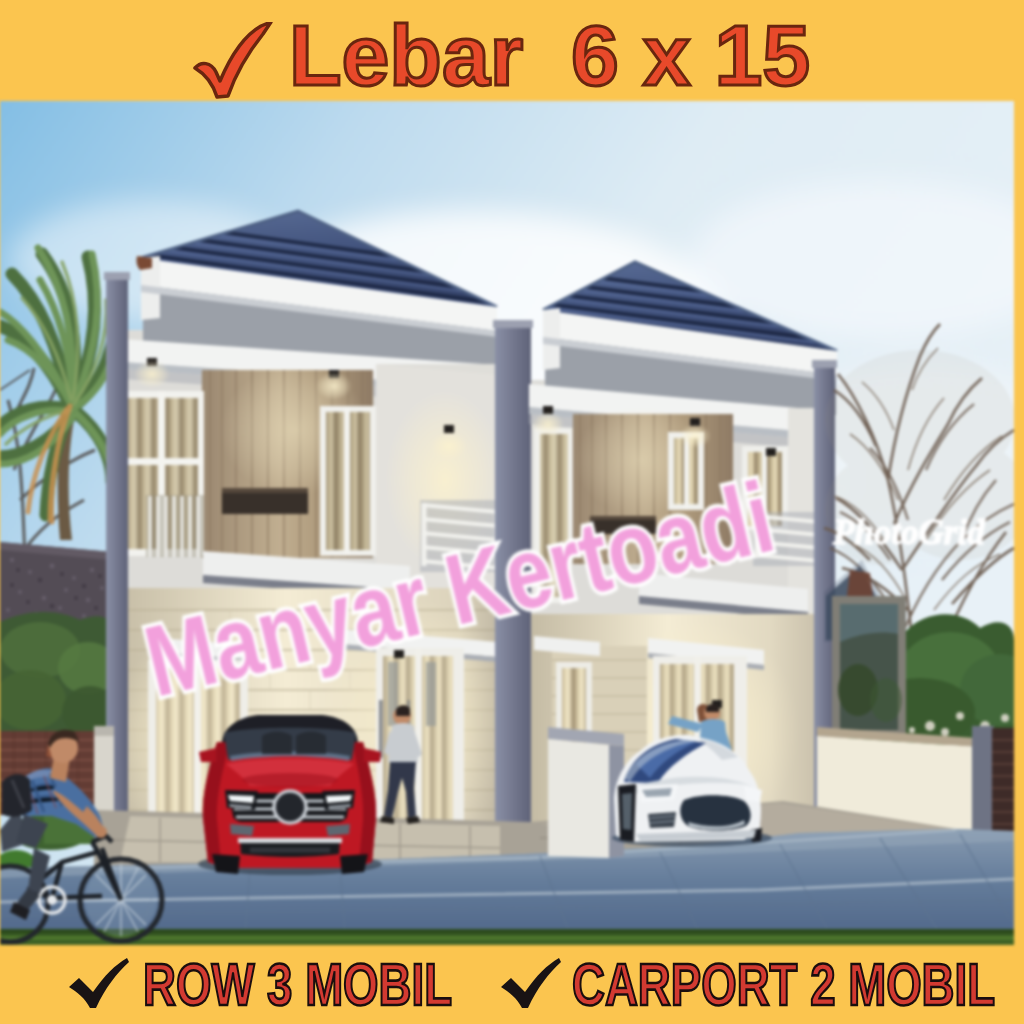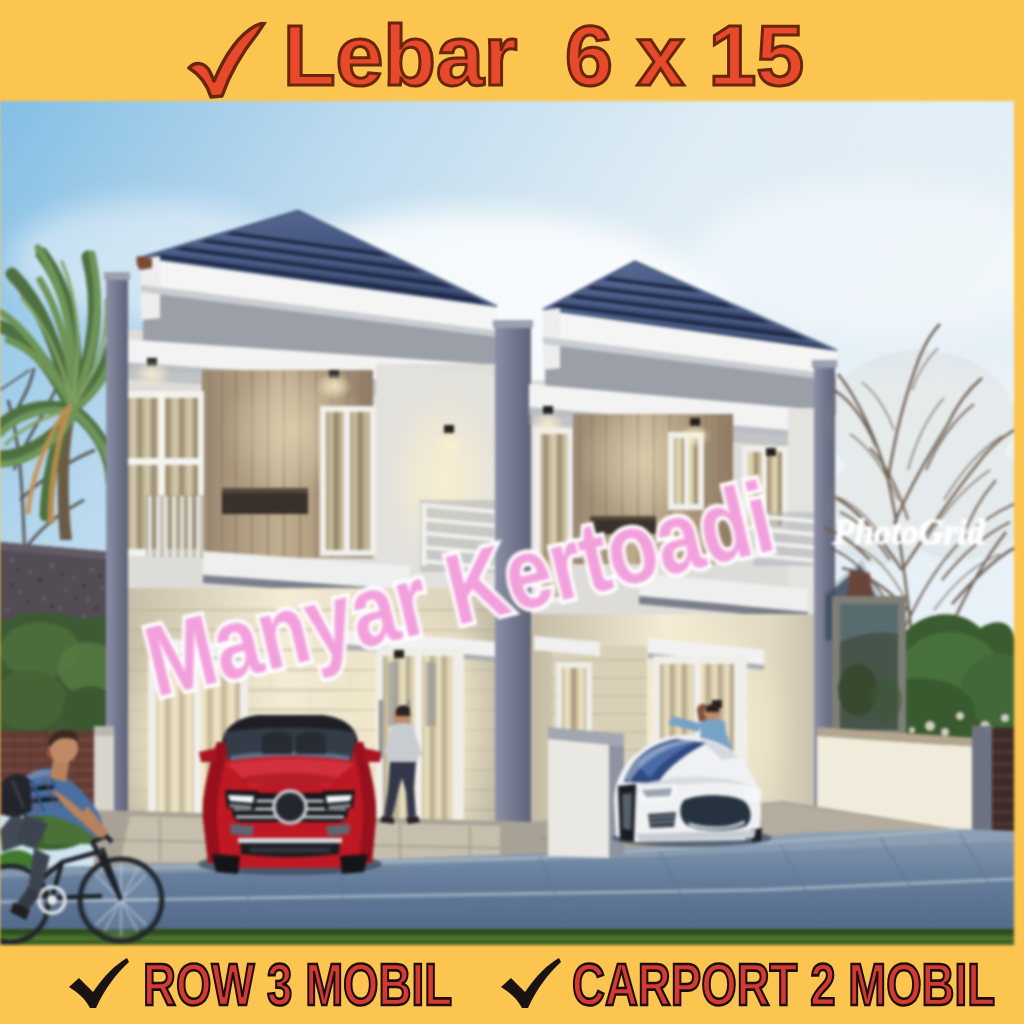--- a/index.html
+++ b/index.html
@@ -1,19 +1,19 @@
 <!DOCTYPE html>
 <html><head>
 <meta charset="utf-8">
 <style>
 html,body{margin:0;padding:0;background:#fff}
 body{width:1024px;height:1024px;overflow:hidden;font-family:"Liberation Sans",sans-serif}
 .page{position:relative;width:1024px;height:1024px;background:#FBC54F}
 .photo{position:absolute;left:0;top:101px;width:1014px;height:844px;filter:blur(1.6px)}
-.topbar{position:absolute;left:0;top:0;width:944px;height:101px}
+.topbar{position:absolute;left:6px;top:0;width:944px;height:101px}
 .toptext{position:absolute;left:283px;top:12px;font-size:86px;line-height:86px;font-weight:bold;color:#E8492A;-webkit-text-stroke:3px #69260F;filter:blur(0.4px);white-space:pre}
 .topcheck{position:absolute;left:183px;top:22px}
 .botbar{position:absolute;left:12px;top:945px;width:1024px;height:78px}
 .bottext{position:absolute;font-size:60px;line-height:60px;font-weight:bold;color:#D33A31;-webkit-text-stroke:2.6px #1A0E0E;filter:blur(0.4px);transform:scaleX(0.76);transform-origin:left center;white-space:pre}
 .botcheck{position:absolute}
 </style>
 </head>
 <body>
 <div class="page">
 

